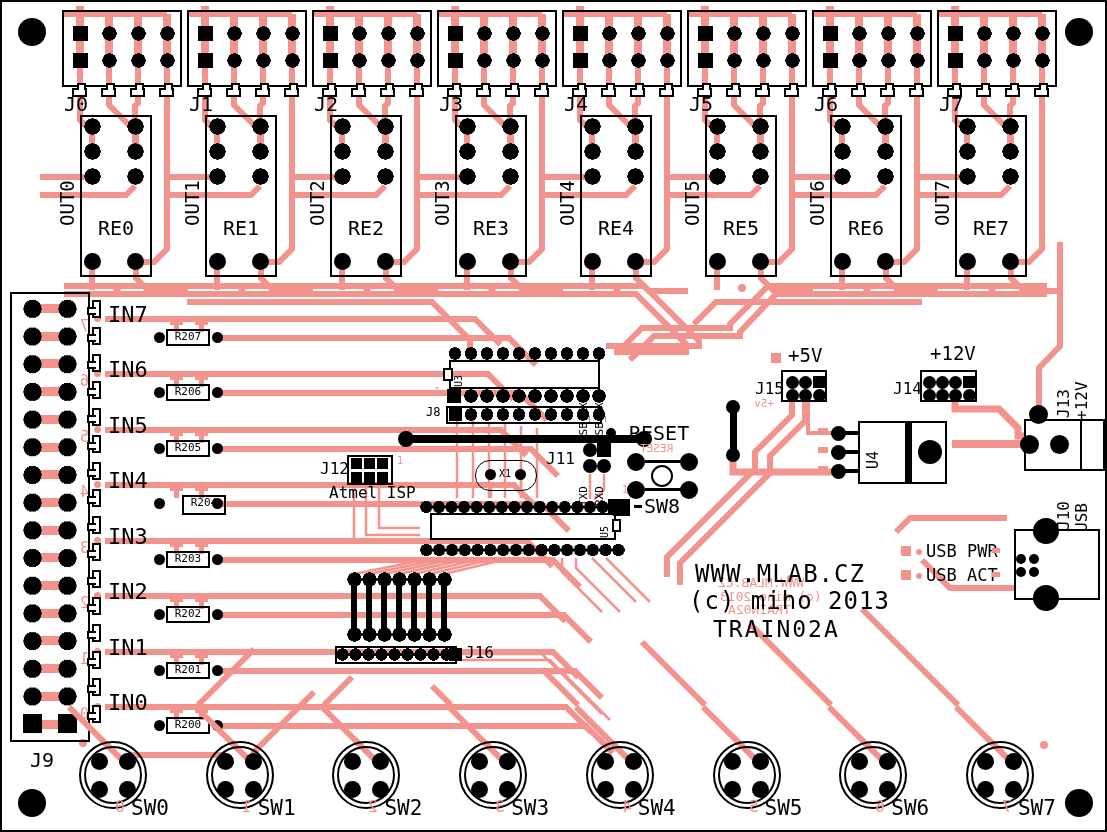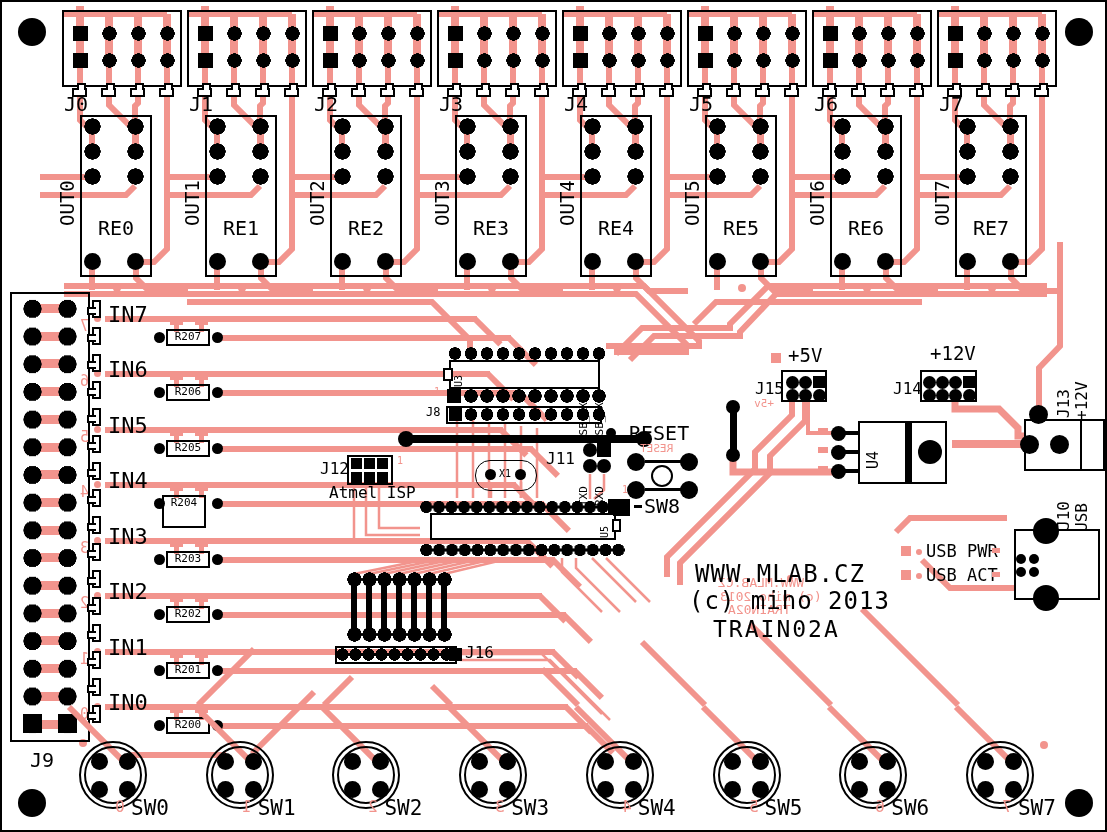--- a/index.html
+++ b/index.html
@@ -133,21 +133,21 @@
       <div class="trh d45" style="left:calc(473px + var(--i)*13px);top:9px;width:36px"></div>
       <div class="trh" style="left:214px;top:28px;width:calc(295px + var(--i)*11px)"></div>
       <div class="trh d45" style="left:calc(507px + var(--i)*11px);top:28px;width:38px"></div>
       <div class="pdot" style="left:92px;top:8px;width:7px;height:7px"></div>
       <div class="lbl" style="left:106px;top:-4px;font-size:22px">IN4</div>
       <div class="plbl mirror" style="left:78px;top:12px;font-size:15px">4</div>
       <div class="smd" style="left:168px;top:13px"></div>
       <div class="smd" style="left:193px;top:13px"></div>
       <div class="pad" style="left:152px;top:25px;width:11px;height:11px"></div>
       <div class="pad" style="left:210px;top:25px;width:11px;height:11px"></div>
-      <div class="box rbox" style="left:160px;top:22px;width:44px;height:33px"><span>R204</span></div>
+      <div class="box rbox" style="left:180px;top:22px;width:44px;height:20px"><span>R204</span></div>
     </div>
     <div class="inrow" style="--i: 4;">
       <div class="trh" style="left:103px;top:9px;width:calc(372px + var(--i)*13px)"></div>
       <div class="trh d45" style="left:calc(473px + var(--i)*13px);top:9px;width:36px"></div>
       <div class="trh" style="left:214px;top:28px;width:calc(295px + var(--i)*11px)"></div>
       <div class="trh d45" style="left:calc(507px + var(--i)*11px);top:28px;width:38px"></div>
       <div class="pdot" style="left:92px;top:8px;width:7px;height:7px"></div>
       <div class="lbl" style="left:106px;top:-4px;font-size:22px">IN3</div>
       <div class="plbl mirror" style="left:78px;top:12px;font-size:15px">3</div>
       <div class="smd" style="left:168px;top:13px"></div>

